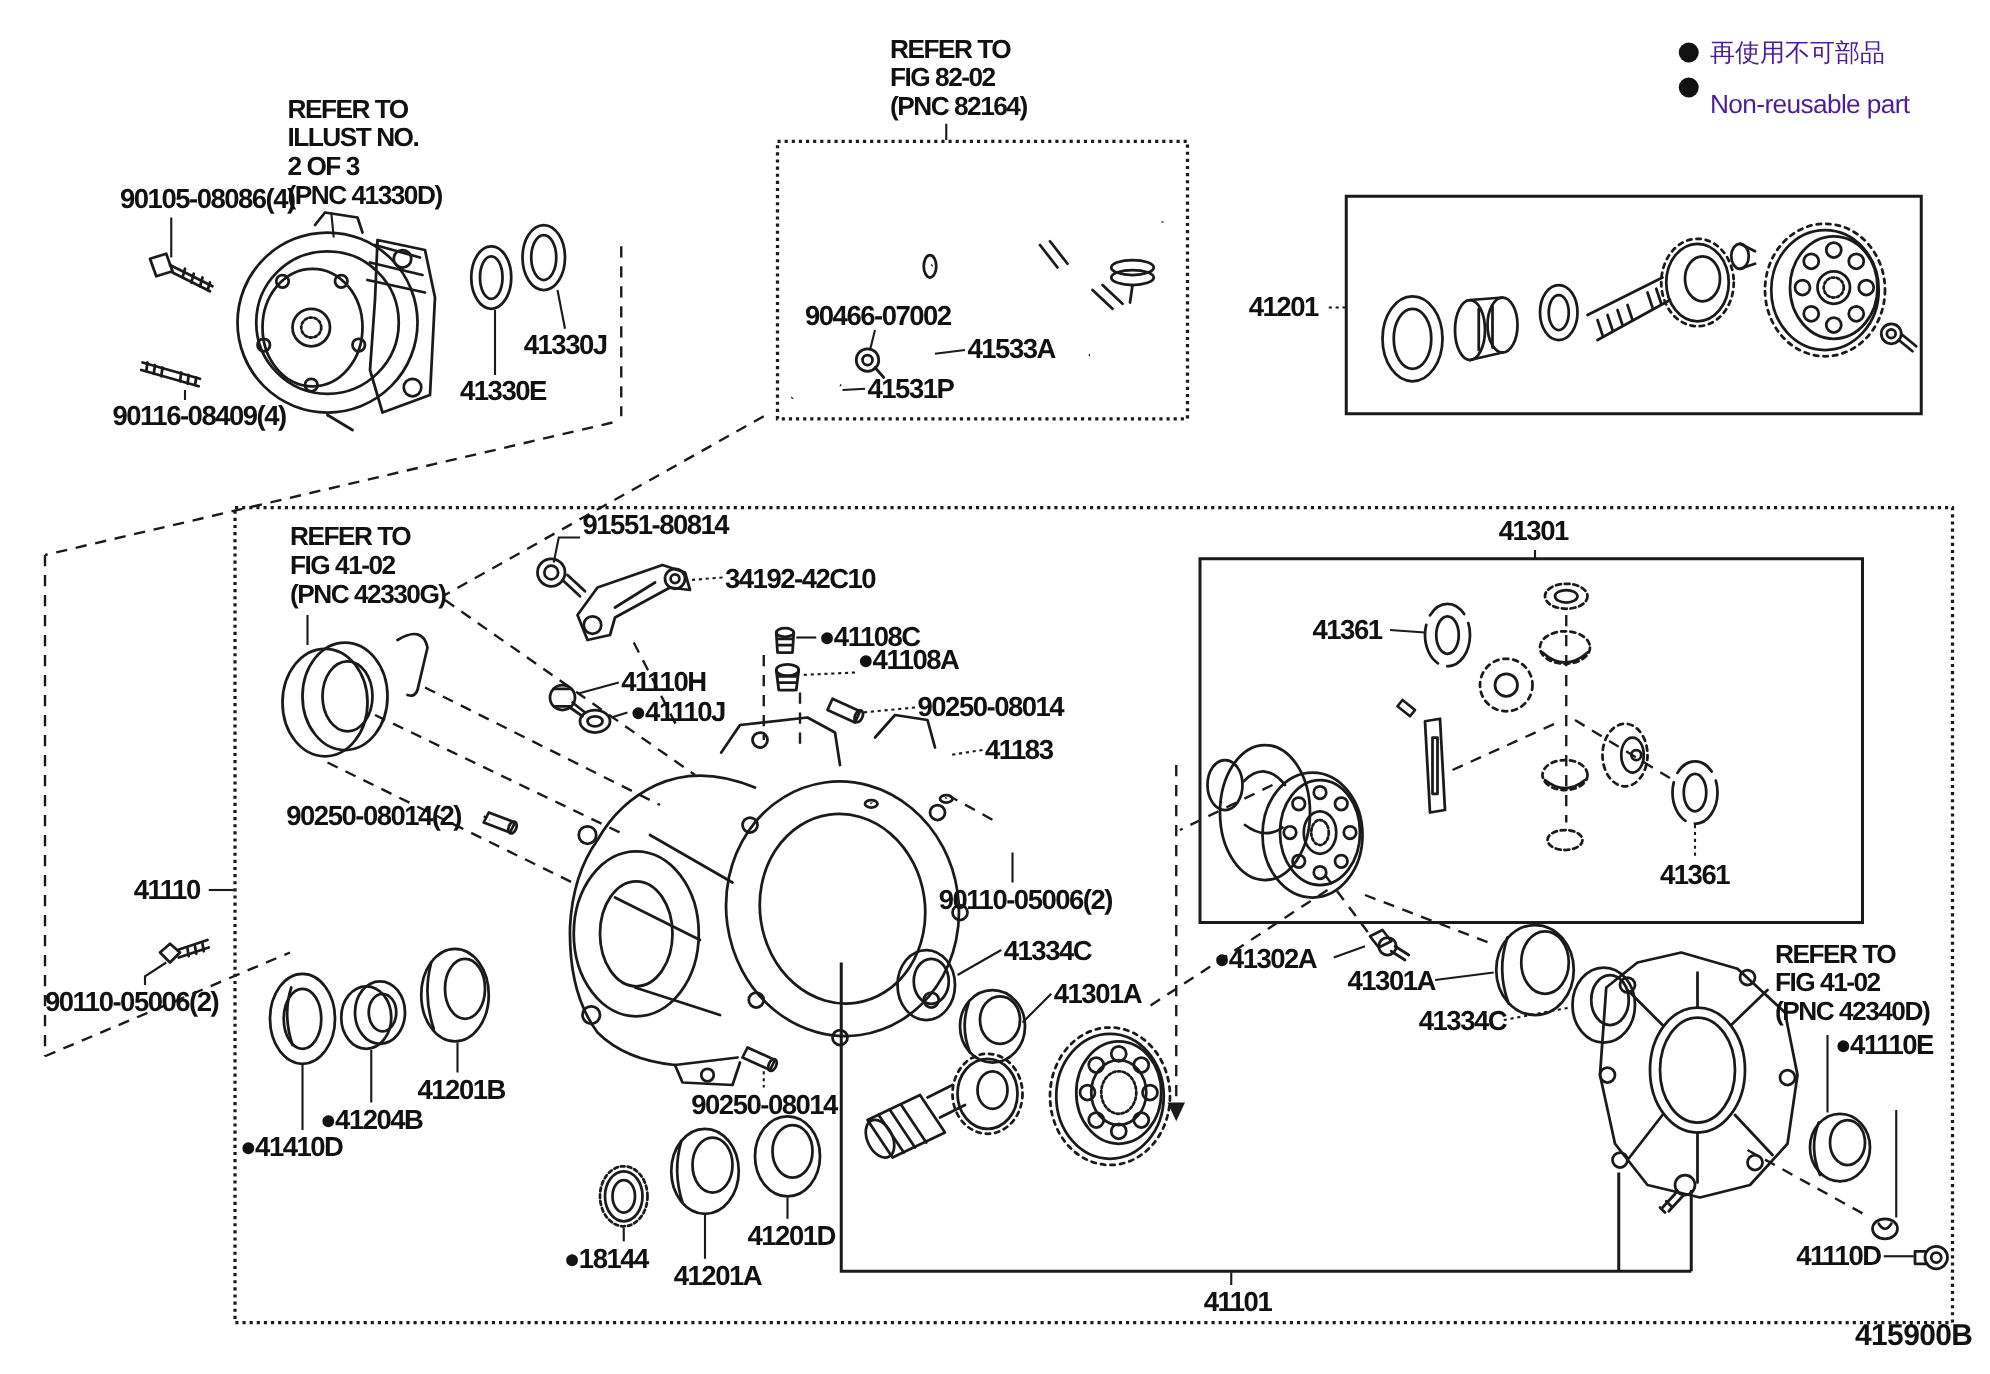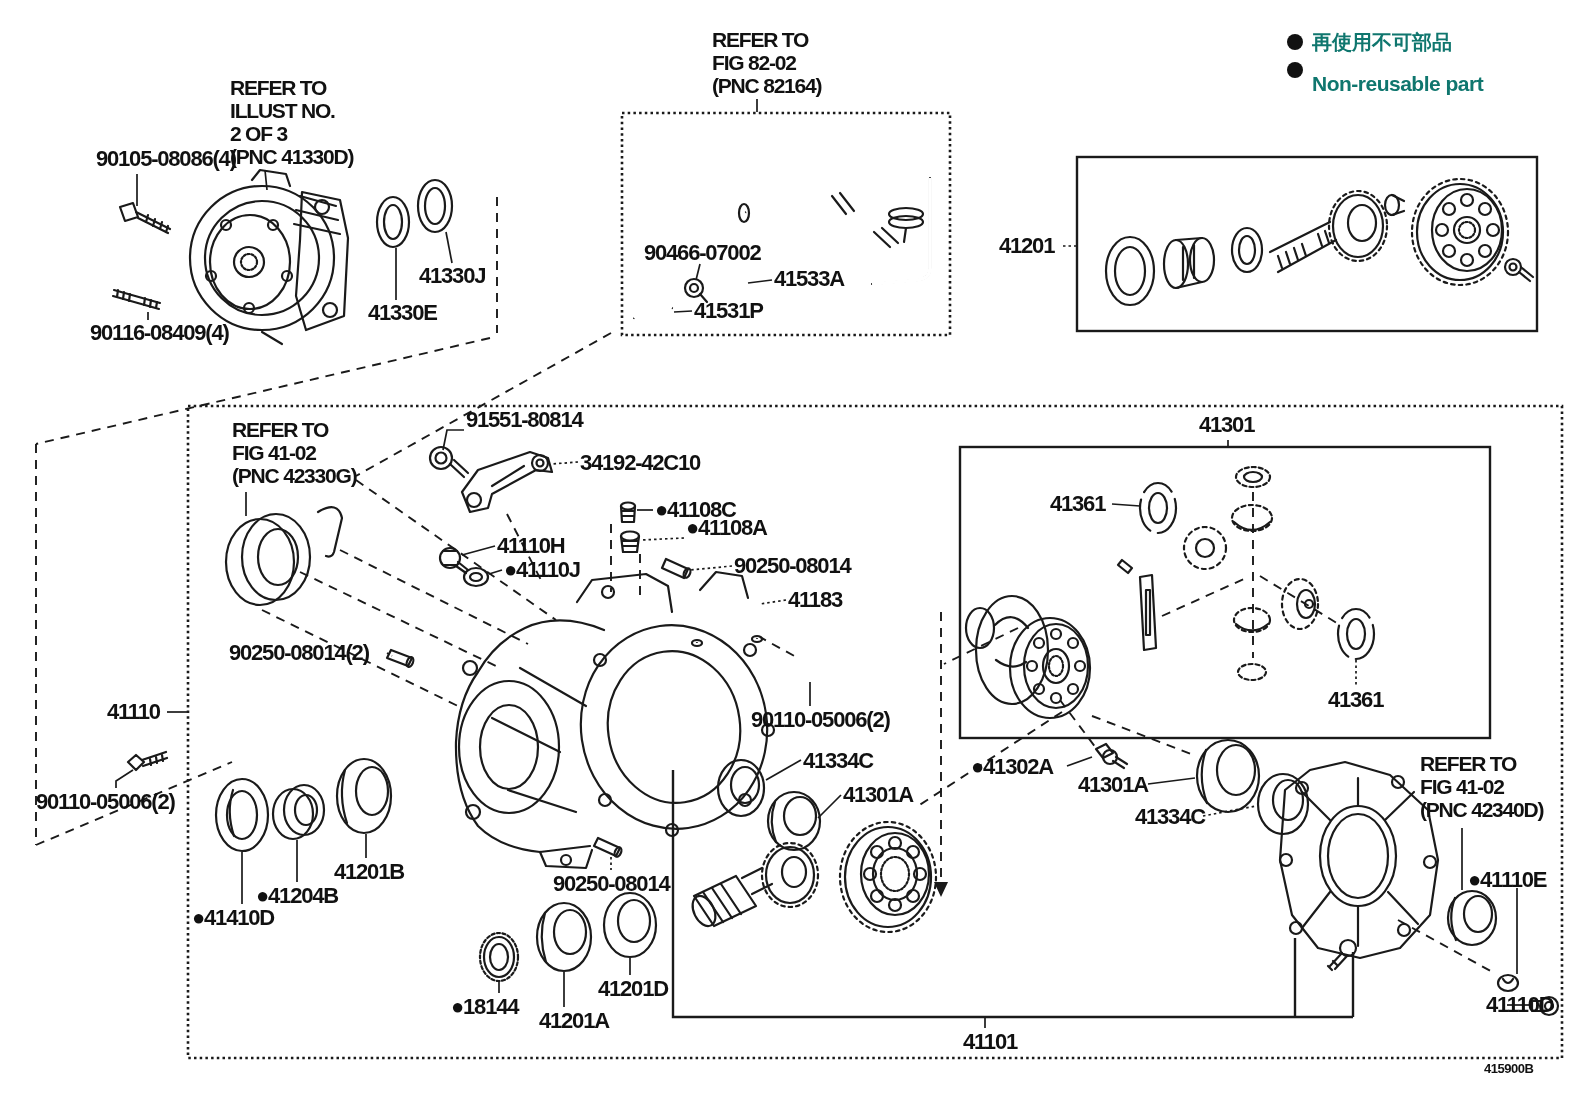--- a/index.html
+++ b/index.html
@@ -2,22 +2,22 @@
 <html><head>
 <meta charset="utf-8">
 <style>
   html,body{margin:0;padding:0;background:#fff;}
   #stage{position:relative;width:1592px;height:1099px;background:#fff;overflow:hidden;
          font-family:"Liberation Sans",sans-serif;}
   #art{position:absolute;left:0;top:0;width:1592px;height:1099px;}
   .lbl{position:absolute;font-family:"Liberation Sans",sans-serif;font-weight:bold;
        font-size:22px;letter-spacing:-1.2px;color:#111;white-space:pre;line-height:24px;}
   .note{font-size:21px;line-height:23px;white-space:pre-line;}
-  .fignum{font-size:13px;letter-spacing:-0.5px;}
-  .legend{position:absolute;left:1287px;top:28px;color:#0f766e;font-weight:bold;}
+  .fignum{font-size:24px;letter-spacing:-0.5px;}
+  .legend{position:absolute;left:1343px;top:28px;color:#4c1d95;font-weight:normal;}
   .legend .row{display:flex;align-items:center;gap:9px;height:28px;}
   .dotic{display:inline-block;width:16px;height:16px;border-radius:50%;background:#111;flex:0 0 16px;}
   .legend .jp{font-size:20px;letter-spacing:0;}
   .legend .en{font-size:21px;letter-spacing:-0.5px;margin-top:28px;}
   svg .s{stroke:#1a1a1a;fill:none;stroke-width:2.2;stroke-linecap:round;stroke-linejoin:round;}
   svg .ld{stroke:#1a1a1a;fill:none;stroke-width:1.7;}
   svg .dotld{stroke-dasharray:2.5,3;}
   svg .dsh{stroke:#1a1a1a;fill:none;stroke-width:1.9;stroke-dasharray:9,7;}
   svg .boxdot{stroke:#1a1a1a;fill:none;stroke-width:2.6;stroke-dasharray:2.5,3.2;}
   svg .box{stroke:#1a1a1a;fill:none;stroke-width:2.4;}
@@ -491,22 +491,22 @@
   <div class="lbl" style="left:1199px;top:413px">41301</div>
   <div class="lbl" style="left:1050px;top:492px">41361</div>
   <div class="lbl" style="left:1328px;top:688px">41361</div>
   <div class="lbl" style="left:971px;top:755px">●41302A</div>
   <div class="lbl" style="left:1078px;top:773px">41301A</div>
   <div class="lbl" style="left:1135px;top:805px">41334C</div>
 
   <div class="lbl note" style="left:1420px;top:752px">REFER TO
 FIG 41-02
 (PNC 42340D)</div>
-  <div class="lbl" style="left:1468px;top:868px">●41110E</div>
-  <div class="lbl" style="left:1486px;top:993px">41110D</div>
+  <div class="lbl" style="left:1468px;top:824px">●41110E</div>
+  <div class="lbl" style="left:1437px;top:993px">41110D</div>
   <div class="lbl" style="left:963px;top:1030px">41101</div>
 
   <div class="lbl fignum" style="left:1484px;top:1057px">415900B</div>
 
   <div class="legend">
     <div class="row">
       <span class="dotic"></span>
       <span class="jp">再使用不可部品</span>
     </div>
     <div class="row">

